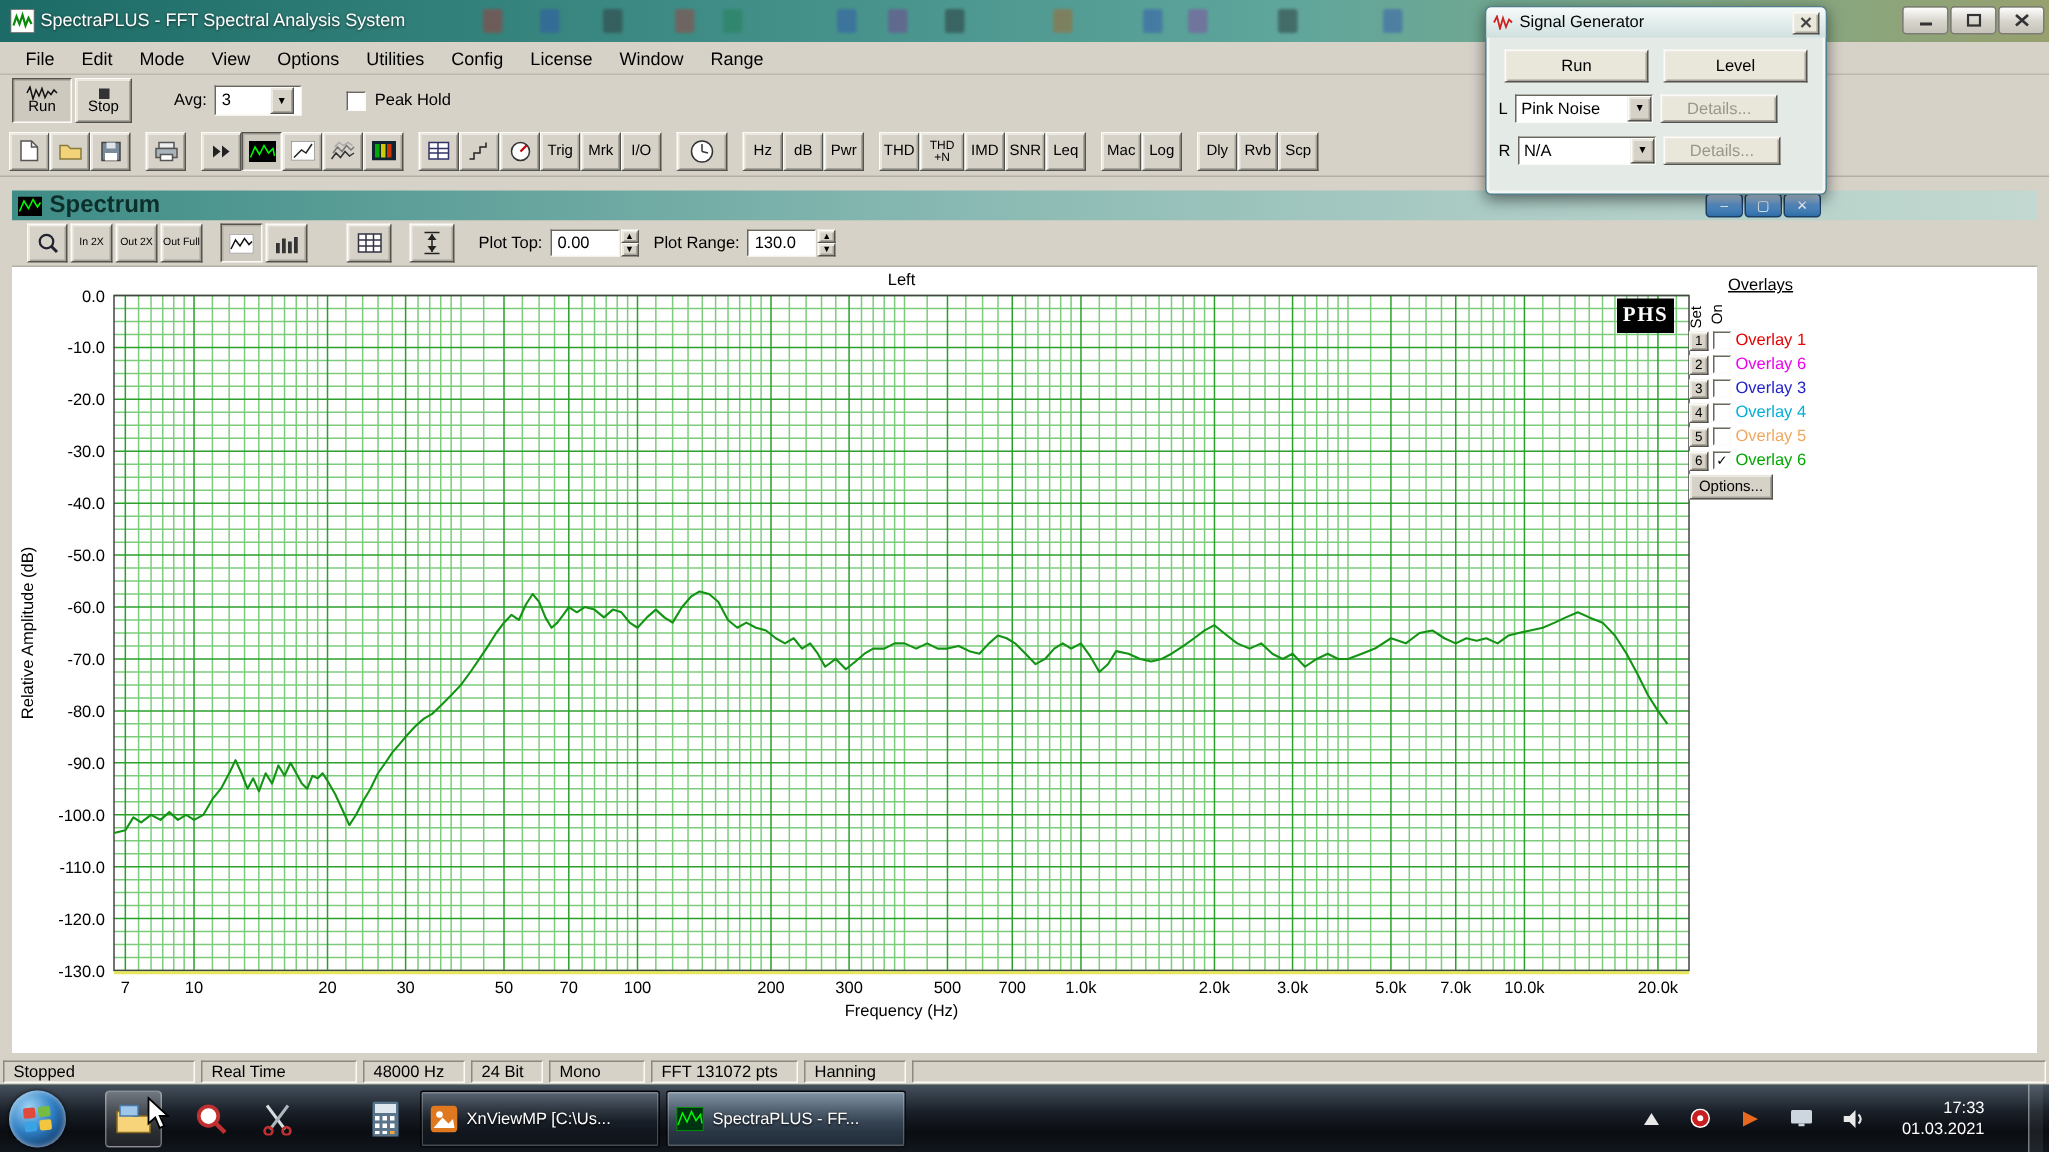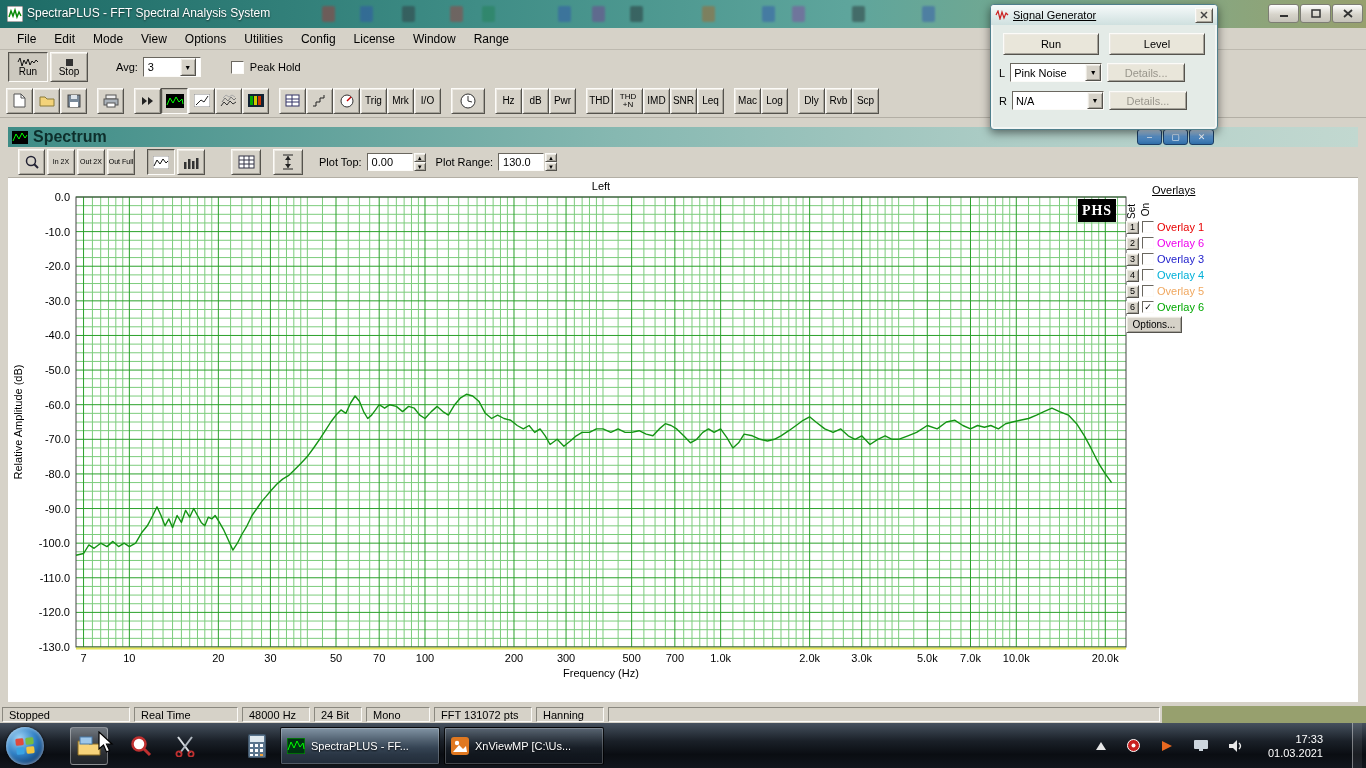--- a/index.html
+++ b/index.html
@@ -48,28 +48,28 @@
   .vlab{position:absolute;font-size:10px;transform:rotate(-90deg);}
   .ovl-row{position:absolute;display:flex;align-items:center;gap:3px;height:14px;}
   .ovl-num{width:13px;height:13px;font-size:9px;display:flex;align-items:center;justify-content:center;}
   .ovl-cb{width:12px;height:12px;background:#fff;border:1px solid;border-color:#6a675f #fcfbf8 #fcfbf8 #6a675f;font-size:9px;line-height:9px;display:flex;align-items:center;justify-content:center;}
   .ovl-lab{font-size:11px;white-space:nowrap;}
   #ovl-options{position:absolute;left:0;top:132px;width:56px;height:17px;font-size:10px;display:flex;align-items:center;justify-content:center;}
 
   
   #siggen{position:absolute;left:990px;top:4px;width:228px;height:126px;background:#e4ebe7;
     border:1px solid #4f7f8c;border-radius:4px;box-shadow:0 3px 10px rgba(0,0,0,.5), inset 0 0 0 2px rgba(255,255,255,.55);z-index:50;}
-  #sg-titlebar{height:20px;display:flex;align-items:center;gap:4px;padding:0 4px;background:linear-gradient(#f6fafa,#cfe0df);border-radius:3px 3px 0 0;font-size:11px;text-decoration:underline;}
+  #sg-titlebar{height:20px;display:flex;align-items:center;gap:4px;padding:0 4px;background:linear-gradient(#f6fafa,#cfe0df);border-radius:3px 3px 0 0;font-size:11px;}
   .sg-btn{height:22px;display:flex;align-items:center;justify-content:center;font-size:11px;background:#e9e6da;}
   .sg-row{position:absolute;display:flex;align-items:center;gap:5px;font-size:11px;}
   .sg-combo{width:92px;height:19px;background:#fff;border:1px solid;border-color:#6a675f #fcfbf8 #fcfbf8 #6a675f;display:flex;align-items:center;font-size:11px;padding-left:3px;justify-content:space-between;}
   .sg-details{width:78px;height:19px;display:flex;align-items:center;justify-content:center;font-size:11px;color:#99968c;background:#e9e6da;}
 
   
-  #statusbar{position:absolute;left:0;top:706px;width:1162px;height:17px;background:#d6d2c8;display:flex;gap:4px;padding:1px 2px;}
+  #statusbar{position:absolute;left:0;top:706px;width:1366px;height:17px;background:#d6d2c8;display:flex;gap:4px;padding:1px 2px;}
   .statseg{border:1px solid;border-color:#8a887f #fbfaf7 #fbfaf7 #8a887f;padding:0 6px;font-size:11px;display:flex;align-items:center;white-space:nowrap;}
 
   
   #taskbar{position:absolute;left:0;top:723px;width:1366px;height:45px;
     background:linear-gradient(#46515e,#1a2028 40%,#0a0d12 70%,#11161d);display:flex;align-items:center;}
   #start-orb{width:38px;height:38px;margin-left:6px;border-radius:50%;position:relative;
     background:radial-gradient(circle at 35% 30%,#9fd4f5,#2f7fc4 45%,#0b2f5e 85%);box-shadow:inset 0 0 4px rgba(255,255,255,.7),0 0 3px rgba(0,0,0,.8);display:flex;align-items:center;justify-content:center;}
   .pin{width:38px;height:38px;margin-left:8px;border-radius:3px;display:flex;align-items:center;justify-content:center;}
   .pin.hov{background:linear-gradient(rgba(255,255,255,.28),rgba(255,255,255,.08));border:1px solid rgba(255,255,255,.35);}
   .taskwin{width:160px;height:38px;margin-left:4px;border-radius:2px;border:1px solid rgba(0,0,0,.85);
@@ -672,35 +672,35 @@
           <rect x="12" y="10" width="3" height="3" fill="#fff"></rect>
           <rect x="2" y="15" width="3" height="3" fill="#fff"></rect>
           <rect x="7" y="15" width="3" height="3" fill="#fff"></rect>
           <rect x="12" y="15" width="3" height="3" fill="#fff"></rect>
           <rect x="2" y="20" width="3" height="2" fill="#fff"></rect>
           <rect x="7" y="20" width="3" height="2" fill="#fff"></rect>
           <rect x="12" y="20" width="3" height="2" fill="#f3a33a"></rect>
         </svg>
     </div>
 
-    <div class="taskwin active">
-      <svg width="18" height="16">
-          <rect width="18" height="16" fill="#031" stroke="#0a0"></rect>
-          <polyline points="1,12 4,4 7,10 10,3 13,9 16,5 17,11" fill="none" stroke="#0f0"></polyline>
-        </svg>
-      <span class="lbl">SpectraPLUS - FF...</span>
-    </div>
     <div class="taskwin">
       <svg width="18" height="18">
           <rect width="18" height="18" rx="3" fill="#e07820"></rect>
           <circle cx="6" cy="6" r="2.2" fill="#fff"></circle>
           <path d="M2 15 L8 8 L12 12 L15 9 L16 15 z" fill="#fff"></path>
         </svg>
       <span class="lbl">XnViewMP [C:\Us...</span>
     </div>
+    <div class="taskwin active">
+      <svg width="18" height="16">
+          <rect width="18" height="16" fill="#031" stroke="#0a0"></rect>
+          <polyline points="1,12 4,4 7,10 10,3 13,9 16,5 17,11" fill="none" stroke="#0f0"></polyline>
+        </svg>
+      <span class="lbl">SpectraPLUS - FF...</span>
+    </div>
 
     <div id="tray">
       <svg width="10" height="8">
           <polygon points="5,0 10,8 0,8" fill="#e8e8e8"></polygon>
         </svg>
       <svg width="13" height="13">
           <circle cx="6.5" cy="6.5" r="6" fill="#c82020" stroke="#fff"></circle>
           <circle cx="6.5" cy="6.5" r="2" fill="#fff"></circle>
         </svg>
       <svg width="12" height="12">

